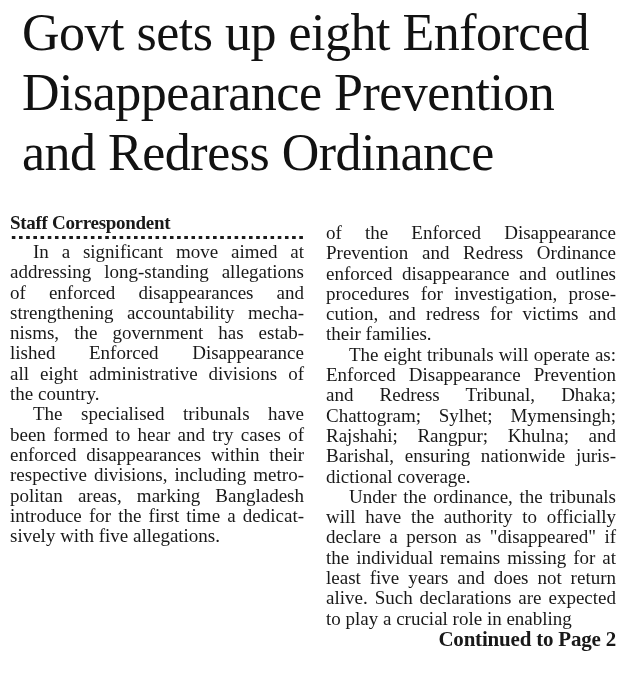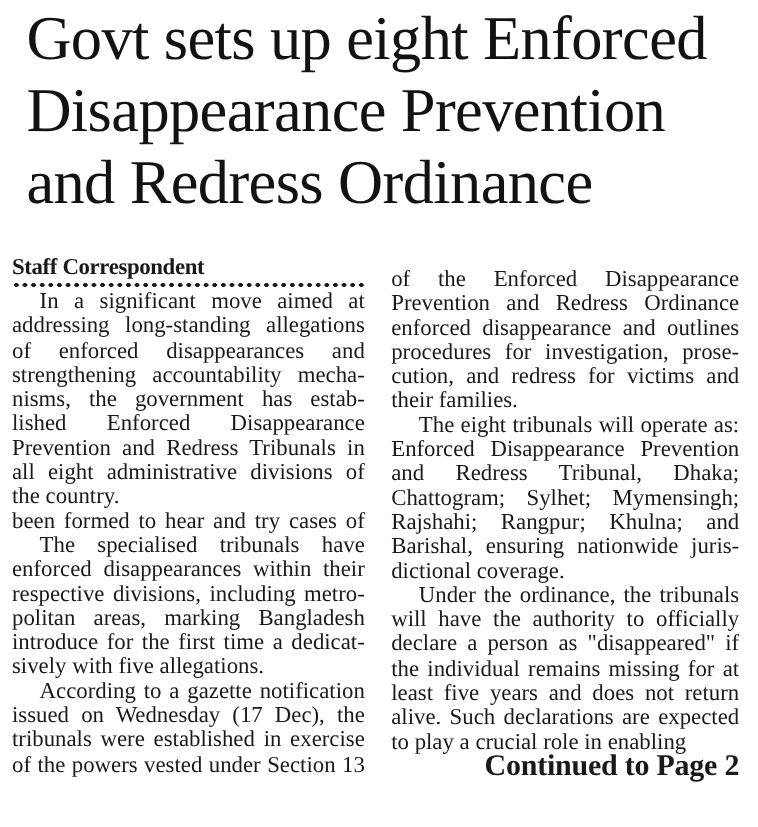--- a/index.html
+++ b/index.html
@@ -63,21 +63,21 @@
     font-size: 19px;
     line-height: 20.3px;
     text-align: justify;
     text-align-last: justify;
     white-space: normal;
   }
   .line.indent { text-indent: 23px; }
   .line.no-just { text-align: left; text-align-last: left; }
   .continued {
     font-weight: bold;
-    font-size: 25px;
+    font-size: 21px;
     line-height: 20.6px;
     text-align: right;
     letter-spacing: -0.2px;
   }
 </style>
 </head>
 <body>
 
 <div class="page">
 
@@ -93,38 +93,31 @@
       <div class="byline">Staff Correspondent</div>
       <div class="dotted-rule"></div>
       <div class="col-body" id="col-left-body">
           <div class="paragraph">
             <div class="line indent">In a significant move aimed at</div>
             <div class="line">addressing long-standing allegations</div>
             <div class="line">of enforced disappearances and</div>
             <div class="line">strengthening accountability mecha-</div>
             <div class="line">nisms, the government has estab-</div>
             <div class="line">lished Enforced Disappearance</div>
-            <div class="line">Prevention and Redress Tribunals in</div>
             <div class="line">all eight administrative divisions of</div>
             <div class="line no-just">the country.</div>
           </div>
           <div class="paragraph">
+            <div class="line indent">The specialised tribunals have</div>
             <div class="line">been formed to hear and try cases of</div>
-            <div class="line indent">The specialised tribunals have</div>
             <div class="line">enforced disappearances within their</div>
             <div class="line">respective divisions, including metro-</div>
             <div class="line">politan areas, marking Bangladesh</div>
             <div class="line">introduce for the first time a dedicat-</div>
             <div class="line no-just">sively with five allegations.</div>
-          </div>
-          <div class="paragraph">
-            <div class="line indent">According to a gazette notification</div>
-            <div class="line">issued on Wednesday (17 Dec), the</div>
-            <div class="line">tribunals were established in exercise</div>
-            <div class="line">of the powers vested under Section 13</div>
           </div>
         </div>
     </div>
 
     <div class="col-right">
       <div class="col-body" id="col-right-body">
           <div class="paragraph">
             <div class="line">of the Enforced Disappearance</div>
             <div class="line">Prevention and Redress Ordinance</div>
             <div class="line">enforced disappearance and outlines</div>

